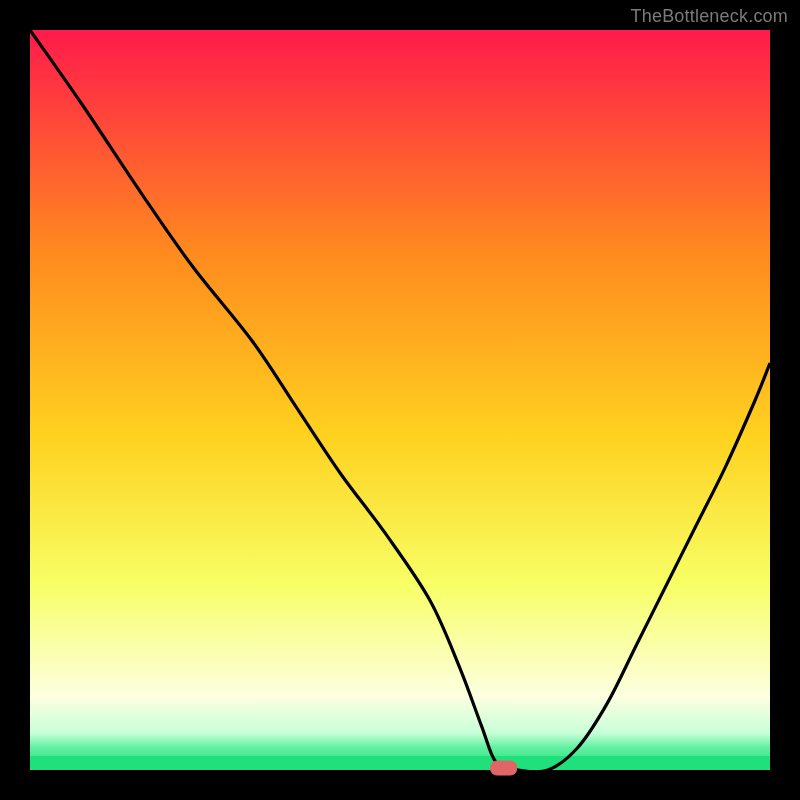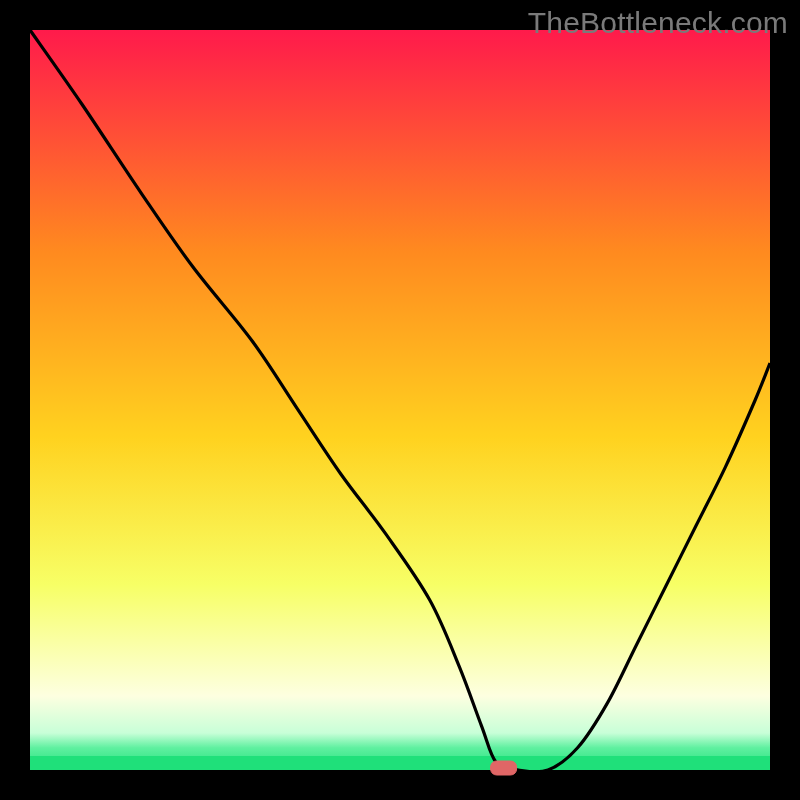--- a/index.html
+++ b/index.html
@@ -11,21 +11,21 @@
   .wrap {
     width: 800px;
     height: 800px;
     position: relative;
   }
   .watermark {
     position: absolute;
     top: 6px;
     right: 12px;
     color: #7a7a7a;
-    font-size: 30px;
+    font-size: 18px;
     letter-spacing: 0.2px;
     z-index: 10;
   }
   svg { display:block; }
 </style>
 </head>
 <body>
 
 <div class="wrap">
 

